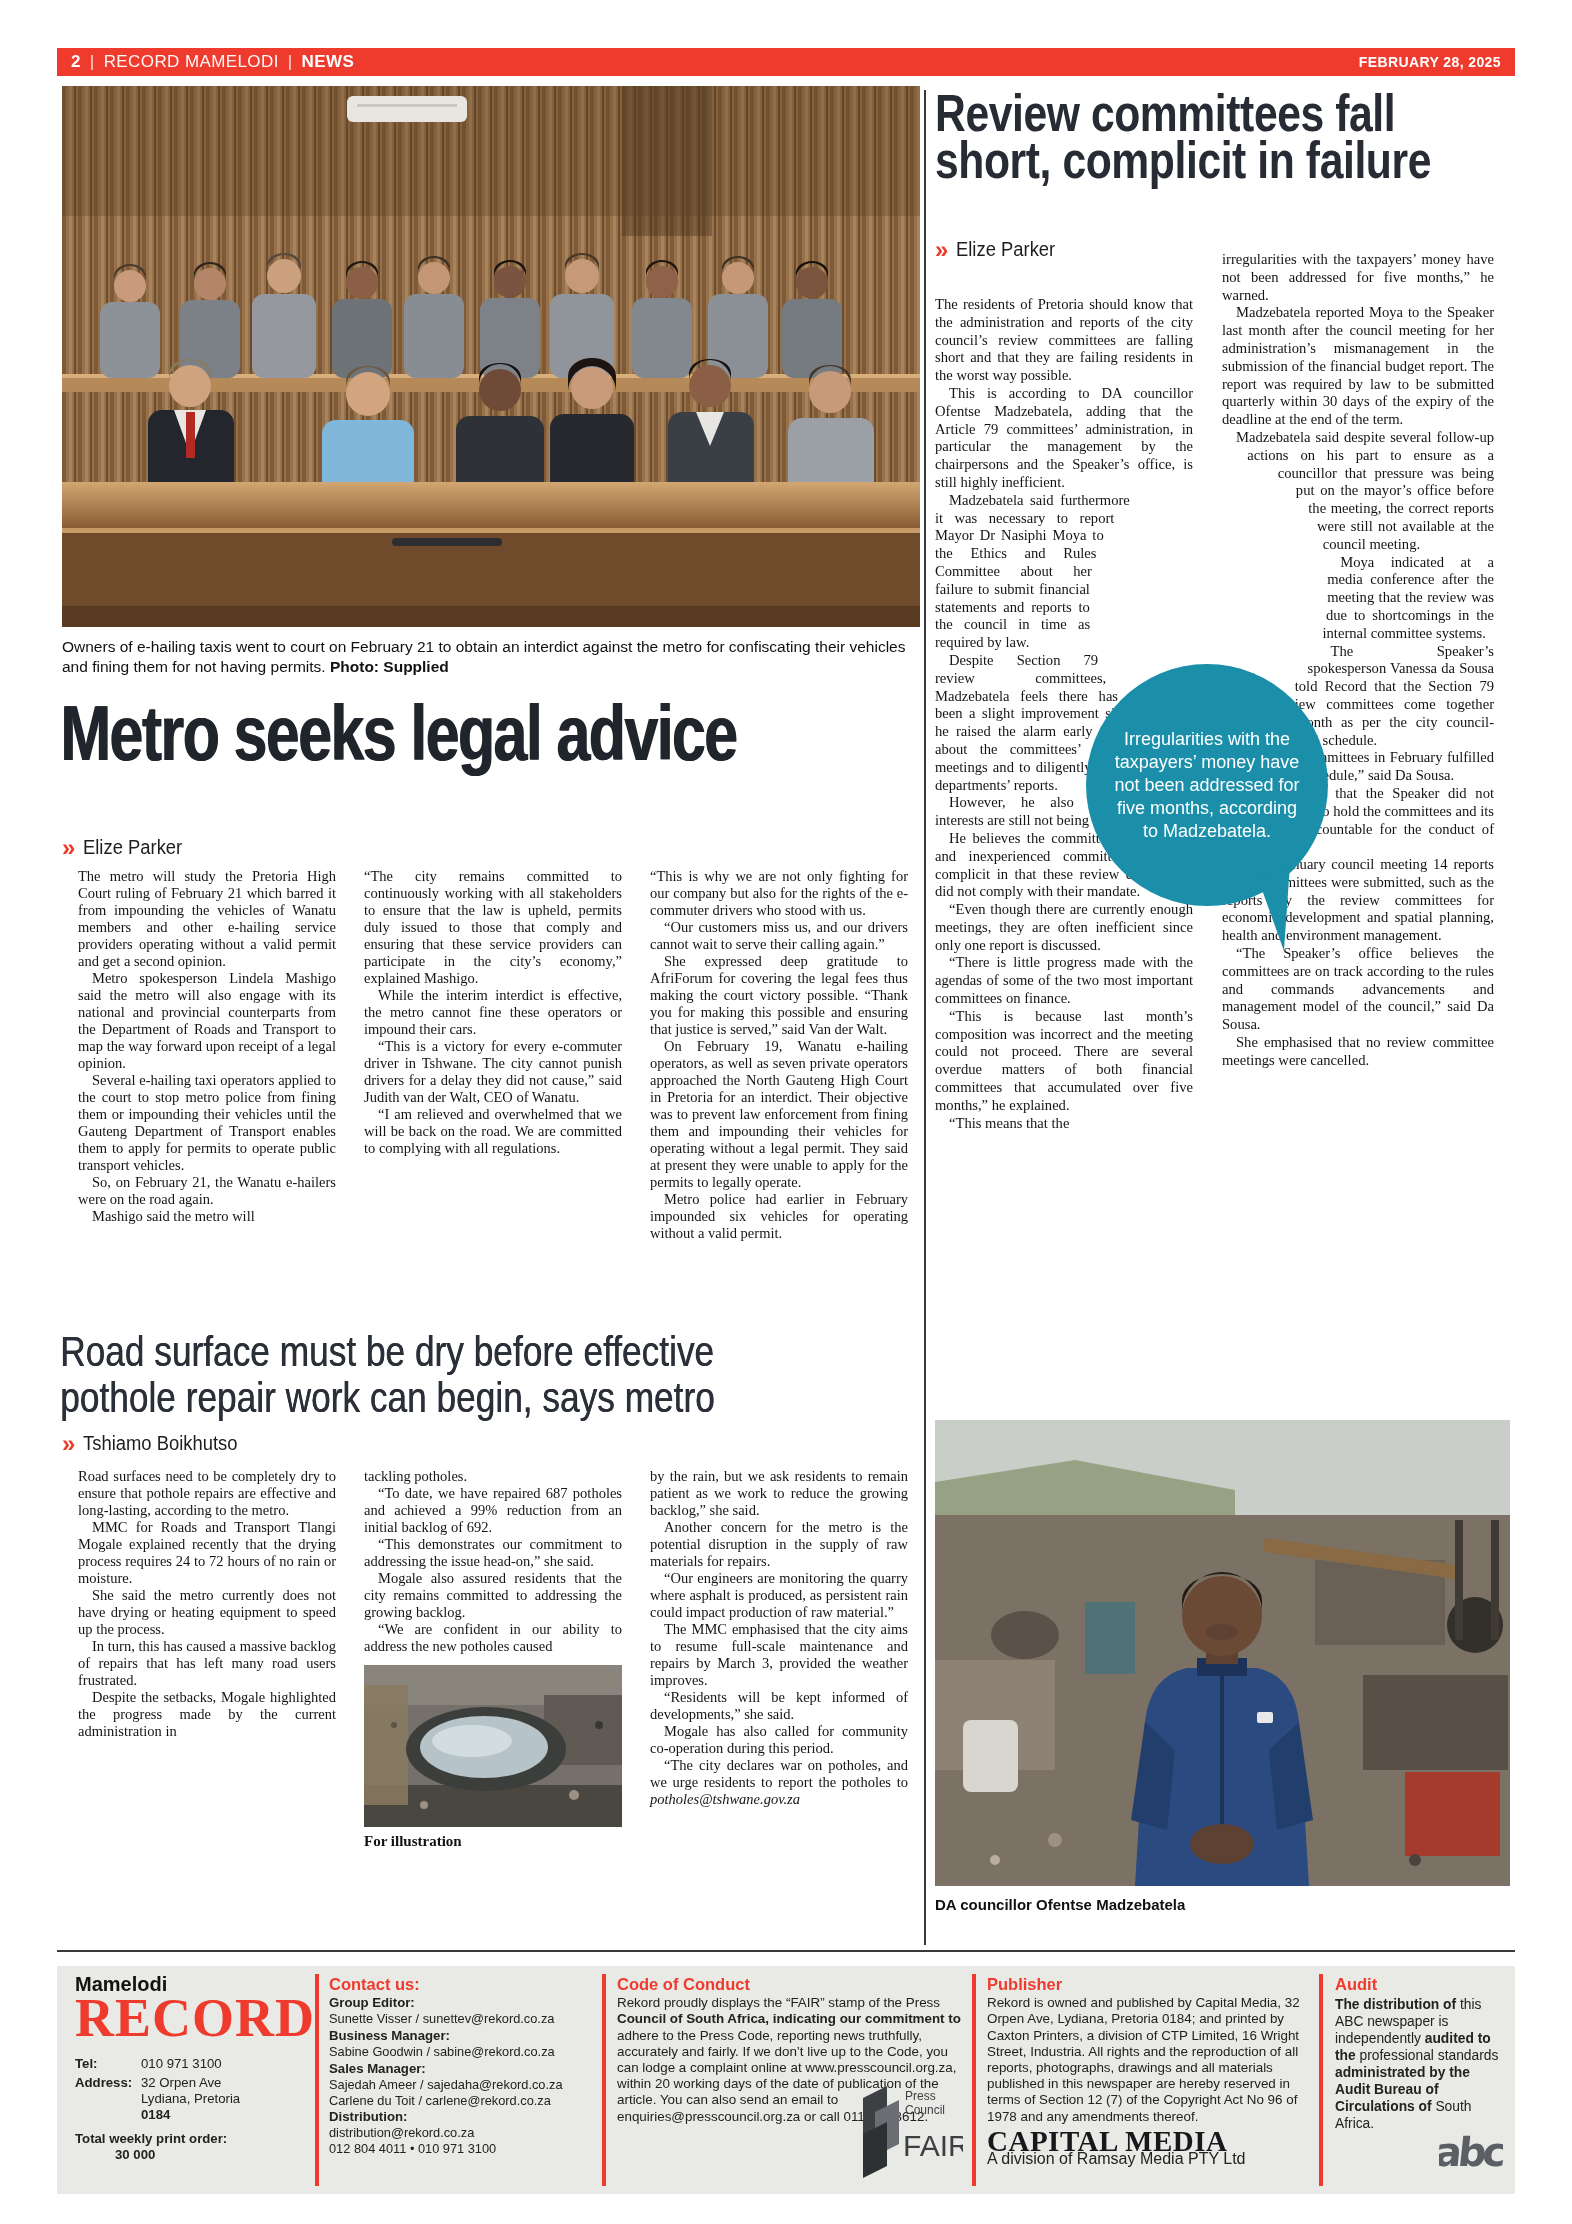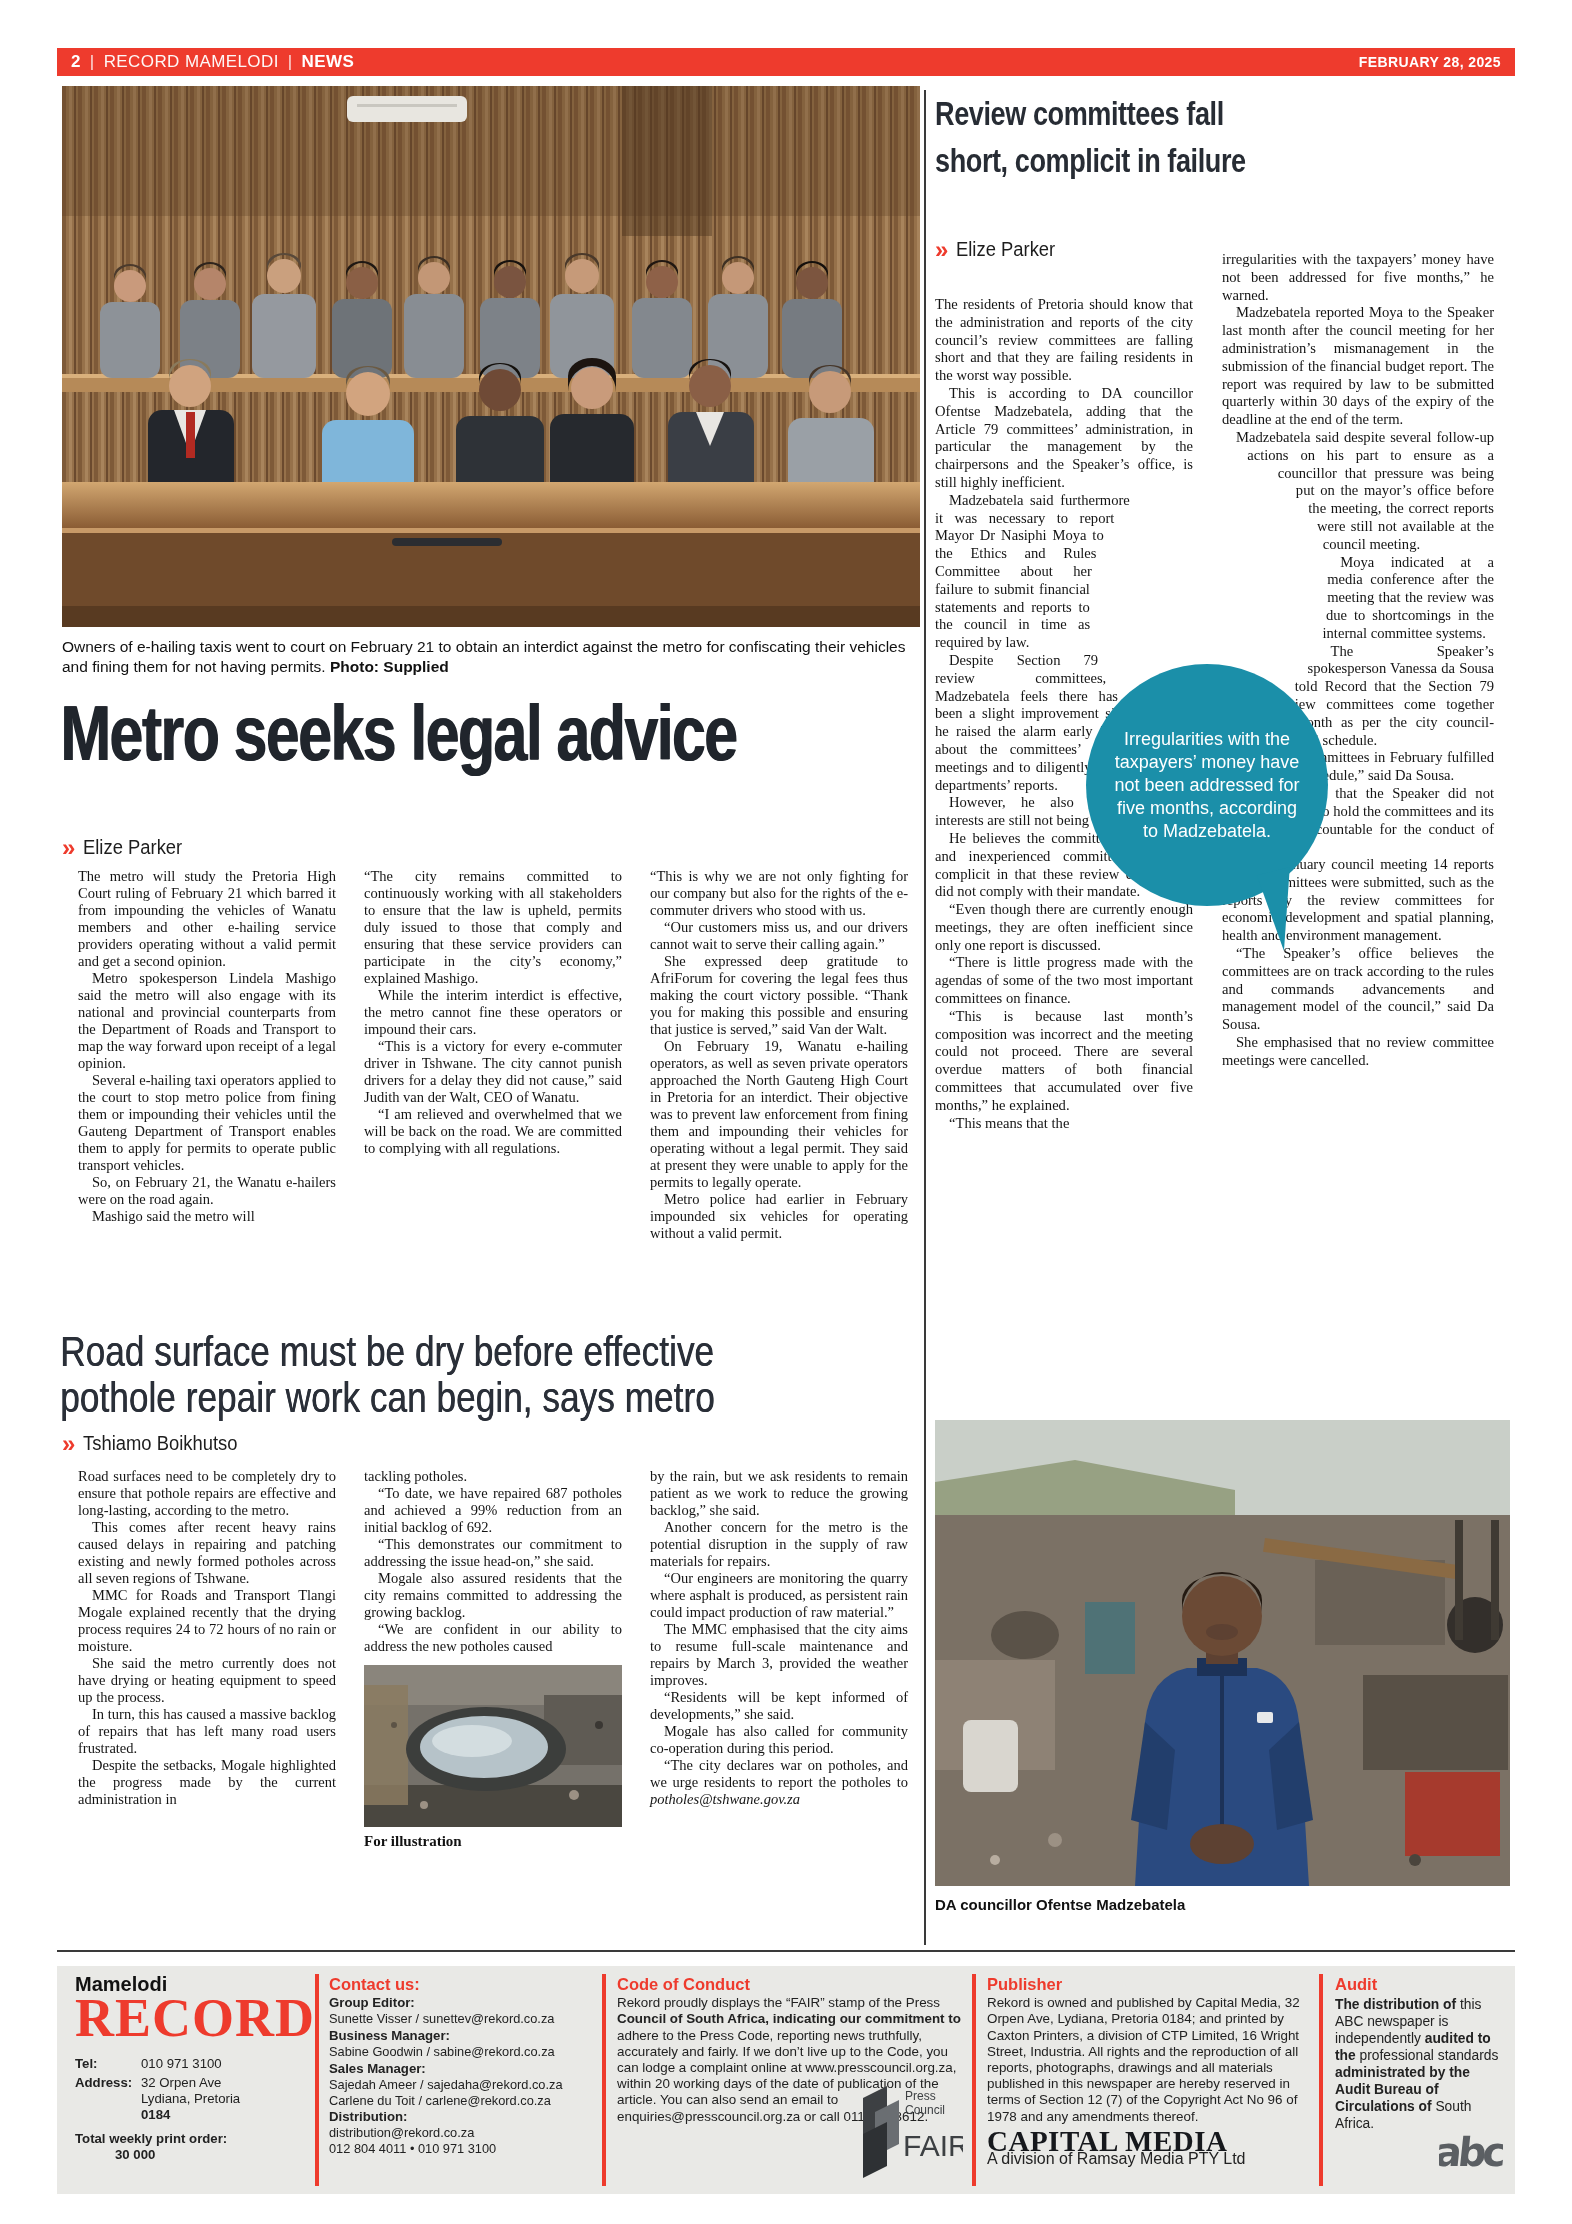--- a/index.html
+++ b/index.html
@@ -19,21 +19,21 @@
   .photo { position:absolute; display:block; }
   .caption { position:absolute; font-size:15.5px; line-height:20px; color:#111; }
   .caption b { font-weight:bold; }
   .figcap { position:absolute; font-weight:bold; font-size:15px; color:#111; }
 
   
   .headline { position:absolute; color:#20252c; white-space:nowrap; }
   .headline .inner { display:inline-block; transform-origin:left top; }
   .h-metro { left:60px; top:688px; font-size:78px; font-weight:bold; }
   .h-metro .inner { transform:scaleX(.78); letter-spacing:-2px; text-shadow:1.2px 0 0 #20252c; }
-  .h-review { left:935px; top:90px; font-size:33px; font-weight:bold; line-height:47px; color:#272c34; }
+  .h-review { left:935px; top:90px; font-size:52px; font-weight:bold; line-height:47px; color:#272c34; }
   .h-review .inner { transform:scaleX(.82); letter-spacing:-.5px; }
   .h-road { left:60px; top:1328px; font-size:43px; font-weight:normal; line-height:46px; color:#2a2f38; }
   .h-road .inner { transform:scaleX(.82); text-shadow:.5px 0 0 #2a2f38; }
 
   .byline { position:absolute; display:flex; align-items:center; gap:8px; }
   .byline .chev { color:#ee3b2d; font-weight:bold; font-size:24px; line-height:20px; }
   .byline .name { font-size:20px; color:#1d1d1d; display:inline-block; transform:scaleX(.92); transform-origin:left center; }
 
   
   .bodycols { position:absolute; display:grid; grid-template-columns:repeat(3,258px); column-gap:28px;
@@ -287,21 +287,20 @@
     <span class="inner"><span data-bind="pothole.headline_line1">Road surface must be dry before effective</span><br><span data-bind="pothole.headline_line2">pothole repair work can begin, says metro</span></span>
   </div>
   <div class="byline" style="left:62px;top:1432px;">
     <span class="chev" data-bind="byline_marker">»</span>
     <span class="name" data-bind="pothole.byline">Tshiamo Boikhutso</span>
   </div>
   <div class="bodycols" style="left:78px;top:1468px;width:830px;">
     <div class="col">
       <div class="plist" data-bind-list="pothole.col1">
           <p>Road surfaces need to be completely dry to ensure that pothole repairs are effective and long-lasting, according to the metro.</p>
-          <p>This comes after recent heavy rains caused delays in repairing and patching existing and newly formed potholes across all seven regions of Tshwane.</p>
           <p>MMC for Roads and Transport Tlangi Mogale explained recently that the drying process requires 24 to 72 hours of no rain or moisture.</p>
           <p>She said the metro currently does not have drying or heating equipment to speed up the process.</p>
           <p>In turn, this has caused a massive backlog of repairs that has left many road users frustrated.</p>
           <p>Despite the setbacks, Mogale highlighted the progress made by the current administration in</p>
         </div>
     </div>
     <div class="col">
       <div class="plist" data-bind-list="pothole.col2">
           <p>tackling potholes.</p>
           <p>“To date, we have repaired 687 potholes and achieved a 99% reduction from an initial backlog of 692.</p>

